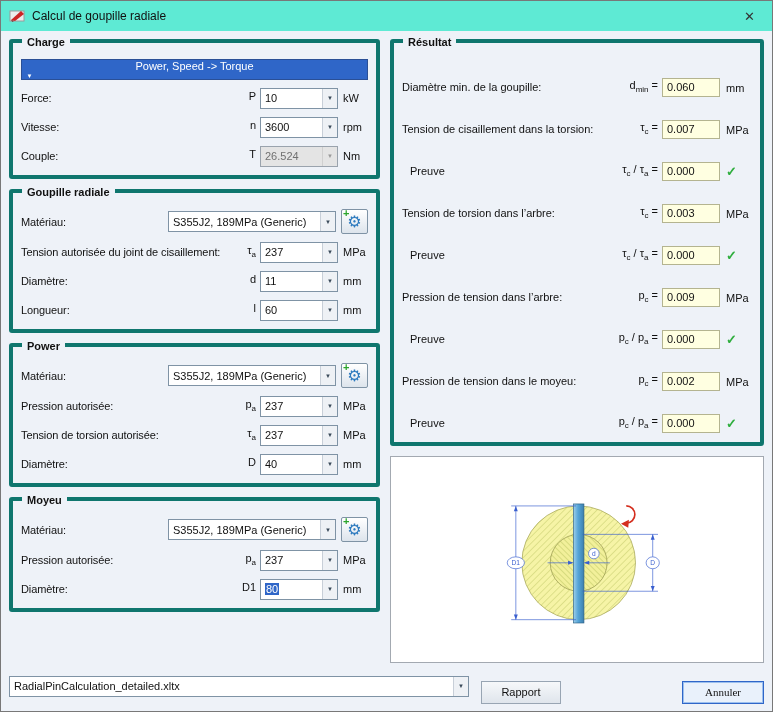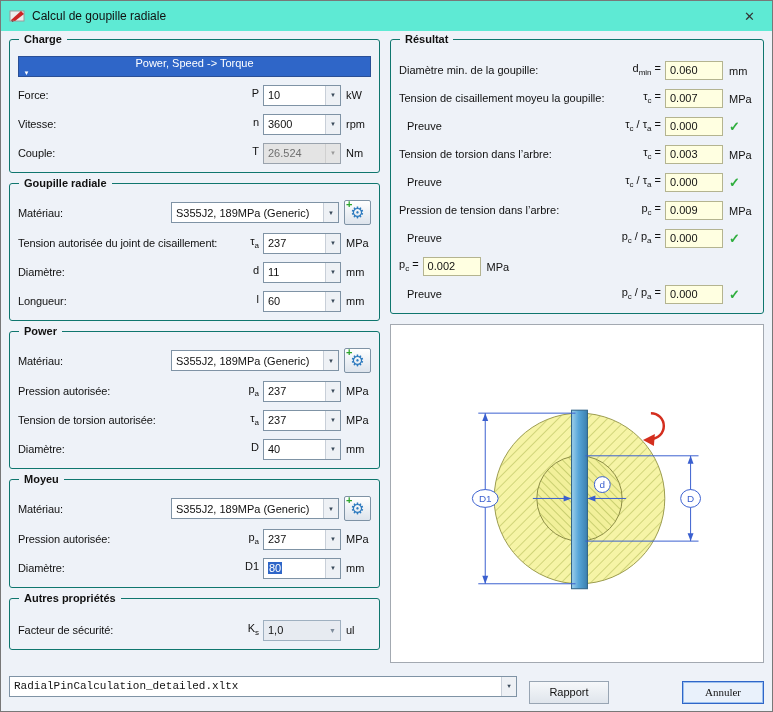--- a/index.html
+++ b/index.html
@@ -29,21 +29,21 @@
     font-size: 13px; color: #333; cursor: default;
   }
   .content {
     flex: 1; display: flex; gap: 10px;
     padding: 8px; overflow: hidden;
   }
   .col-left { width: 371px; display: flex; flex-direction: column; gap: 10px; flex: 0 0 auto; }
   .col-right { flex: 1; display: flex; flex-direction: column; gap: 10px; min-width: 0; }
   .group {
     position: relative;
-    border: 1px solid #0f766e; border-radius: 3px;
+    border: 4px solid #0f766e; border-radius: 3px;
     padding: 13px 8px 8px 8px;
   }
   .group-title {
     position: absolute; top: -7px; left: 9px;
     background: #eef2f8; padding: 0 5px;
     font-weight: bold; white-space: nowrap;
   }
   .frow { display: flex; align-items: center; height: 22px; margin-top: 7px; }
   .mrow { display: flex; align-items: center; height: 25px; margin-top: 3px; }
   .flbl { flex: 1; white-space: nowrap; overflow: hidden; letter-spacing: -0.1px; }
@@ -76,21 +76,21 @@
   .text-sel { background: var(--accent, #2f66c8); color: #fff; padding: 0 1px; }
   .gear-btn {
     width: 27px; height: 25px; margin-left: 5px; flex: 0 0 auto;
     border: 1px solid #7f93a5; border-radius: 2px;
     background: linear-gradient(#ffffff, #dde4ec);
     position: relative;
     display: flex; align-items: center; justify-content: center;
   }
   .gear-glyph { font-family: "DejaVu Sans", sans-serif; font-size: 16px; color: #2e7bbf; line-height: 1; }
   .gear-plus { position: absolute; top: -3px; left: 1px; color: #2ca52c; font-weight: bold; font-size: 11px; }
-  .rrow { display: flex; align-items: center; height: 22px; margin-top: 6px; }
+  .rrow { display: flex; align-items: center; height: 22px; margin-top: 20px; }
   .rlbl { flex: 1; white-space: nowrap; overflow: hidden; }
   .rlbl.indent { padding-left: 8px; }
   .rsym { white-space: nowrap; margin-right: 4px; }
   .rbox {
     width: 58px; height: 19px; flex: 0 0 auto;
     background: var(--result-field-bg, #ffffe1);
     border: 1px solid #b4b490; padding: 2px 4px;
   }
   .runit { width: 32px; padding-left: 6px; flex: 0 0 auto; }
   .check { color: var(--check-green, #2fae3e); font-weight: bold; font-size: 13px; }
@@ -98,21 +98,21 @@
     flex: 1; background: #fff; border: 1px solid #a3a9b1;
     display: flex; align-items: center; justify-content: center;
     overflow: hidden; min-height: 0;
   }
   .diagram-svg { width: 100%; height: 100%; }
   .bottombar {
     flex: 0 0 auto; height: 40px;
     display: flex; align-items: center;
     padding: 2px 8px 12px 8px;
   }
-  .combo.template { width: 508px; flex: 0 0 auto; font-family: Liberation Mono, monospace; }
+  .combo.template { width: 460px; flex: 0 0 auto; }
   .btn {
     height: 23px; border: 1px solid #98a5b3;
     background: linear-gradient(#f6f8fa, #dfe5ec);
     display: flex; align-items: center; justify-content: center;
     font-size: 11px; padding: 0 12px; margin-top: 12px;
   }
   .btn.rapport { width: 80px; margin-left: 12px; }
   .btn.annuler {
     width: 82px; margin-left: auto;
     border: 1px solid var(--accent, #2f66c8);
@@ -287,49 +287,37 @@
           <span class="flbl">Diamètre:</span>
           <span class="fsym"><span>D1</span><sub></sub></span>
           <div class="combo num">
             <span class="combo-val"><span class="text-sel">80</span></span>
             <span class="combo-arrow">▼</span>
           </div>
           <span class="funit">mm</span>
         </div>
       </div>
 
-      <div class="group">
-        <span class="group-title">Autres propriétés</span>
-        <div class="frow">
-          <span class="flbl">Facteur de sécurité:</span>
-          <span class="fsym"><span>K</span><sub>s</sub></span>
-          <div class="combo num gray">
-            <span class="combo-val">1,0</span>
-            <span class="combo-arrow">▼</span>
-          </div>
-          <span class="funit">ul</span>
-        </div>
-      </div>
 
     </div>
 
     <div class="col-right">
 
       <div class="group">
         <span class="group-title">Résultat</span>
 
         <div class="rrow">
           <span class="rlbl">Diamètre min. de la goupille:</span>
           <span class="rsym"><span>d</span><sub>min</sub><span></span><sub></sub><span> =</span></span>
           <div class="rbox">0.060</div>
           <span class="runit"><span>mm</span><span class="check"></span></span>
         </div>
 
         <div class="rrow">
-          <span class="rlbl">Tension de cisaillement moyeu la goupille:</span>
+          <span class="rlbl">Tension de cisaillement dans la torsion:</span>
           <span class="rsym"><span>τ</span><sub>c</sub><span></span><sub></sub><span> =</span></span>
           <div class="rbox">0.007</div>
           <span class="runit"><span>MPa</span><span class="check"></span></span>
         </div>
 
         <div class="rrow">
           <span class="rlbl indent">Preuve</span>
           <span class="rsym"><span>τ</span><sub>c</sub><span> / τ</span><sub>a</sub><span> =</span></span>
           <div class="rbox">0.000</div>
           <span class="runit"><span></span><span class="check">✓</span></span>
@@ -357,20 +345,21 @@
         </div>
 
         <div class="rrow">
           <span class="rlbl indent">Preuve</span>
           <span class="rsym"><span>p</span><sub>c</sub><span> / p</span><sub>a</sub><span> =</span></span>
           <div class="rbox">0.000</div>
           <span class="runit"><span></span><span class="check">✓</span></span>
         </div>
 
         <div class="rrow">
+          <span class="rlbl">Pression de tension dans le moyeu:</span>
           <span class="rsym"><span>p</span><sub>c</sub><span></span><sub></sub><span> =</span></span>
           <div class="rbox">0.002</div>
           <span class="runit"><span>MPa</span><span class="check"></span></span>
         </div>
 
         <div class="rrow">
           <span class="rlbl indent">Preuve</span>
           <span class="rsym"><span>p</span><sub>c</sub><span> / p</span><sub>a</sub><span> =</span></span>
           <div class="rbox">0.000</div>
           <span class="runit"><span></span><span class="check">✓</span></span>

